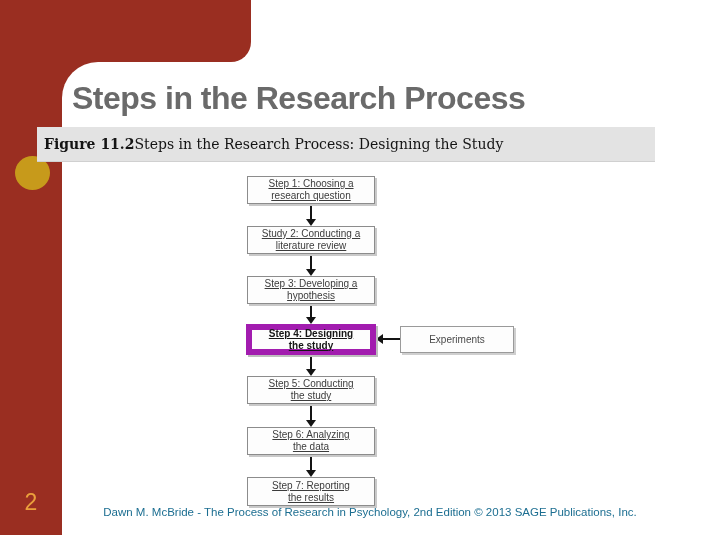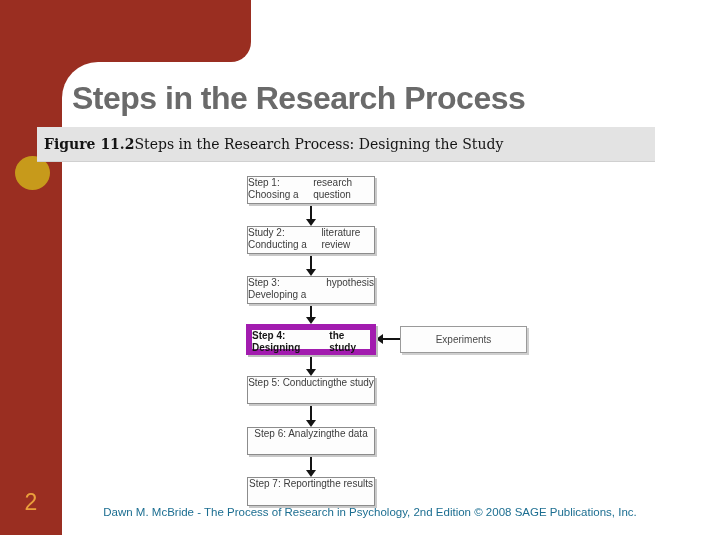--- a/index.html
+++ b/index.html
@@ -25,29 +25,29 @@
     background:#E3E3E3;border-bottom:1px solid #d0d0d0;
     font-family:"DejaVu Serif",serif;font-size:14px;color:#141414;
     line-height:35px;padding-left:7px;white-space:nowrap;
   }
   .caption-bar .cap-label{font-weight:bold;}
   .caption-bar .cap-text{}
   
   .step-box{
     position:absolute;left:247px;width:128px;height:28px;z-index:5;
     background:#fdfdfd;border:1px solid #8c8c8c;box-shadow:2px 2px 0 #c9c9c9;
-    font-size:10px;line-height:12px;color:#3c3c3c;text-align:left;
-    display:flex;flex-direction:row;justify-content:center;
+    font-size:10px;line-height:12px;color:#3c3c3c;text-align:center;
+    display:flex;flex-direction:column;justify-content:center;text-decoration:underline;
   }
   .step-box.emph{
     left:246px;width:130px;border:6px solid #a21caf;font-weight:bold;color:#161616;
     box-shadow:2px 2px 0 #bdbdbd;
   }
   .side-box{
-    position:absolute;left:400px;top:326px;width:127px;height:27px;z-index:5;
+    position:absolute;left:400px;top:326px;width:114px;height:27px;z-index:5;
     background:#fdfdfd;border:1px solid #9a9a9a;box-shadow:2px 2px 0 #cfcfcf;
     font-size:10px;line-height:25px;color:#4a4a4a;text-align:center;
   }
   .vline{position:absolute;left:310px;width:2px;background:#141414;z-index:4;}
   .vhead{position:absolute;left:306px;width:0;height:0;z-index:4;
     border-left:5px solid transparent;border-right:5px solid transparent;border-top:7px solid #141414;}
   .hline{position:absolute;left:383px;top:338px;width:17px;height:2px;background:#141414;z-index:4;}
   .lhead{position:absolute;left:376px;top:334px;width:0;height:0;z-index:4;
     border-top:5px solid transparent;border-bottom:5px solid transparent;border-right:7px solid #141414;}
   
@@ -117,15 +117,15 @@
   <div class="vline" style="top:304px;height:13px"></div>
   <div class="vhead" style="top:317px"></div>
   <div class="vline" style="top:355px;height:14px"></div>
   <div class="vhead" style="top:369px"></div>
   <div class="vline" style="top:404px;height:16px"></div>
   <div class="vhead" style="top:420px"></div>
   <div class="vline" style="top:455px;height:15px"></div>
   <div class="vhead" style="top:470px"></div>
 
   <div class="page-number">2</div>
-  <div class="footer-credit">Dawn M. McBride - The Process of Research in Psychology, 2nd Edition © 2008 SAGE Publications, Inc.</div>
+  <div class="footer-credit">Dawn M. McBride - The Process of Research in Psychology, 2nd Edition © 2013 SAGE Publications, Inc.</div>
 
 </div>
 
 </body></html>

